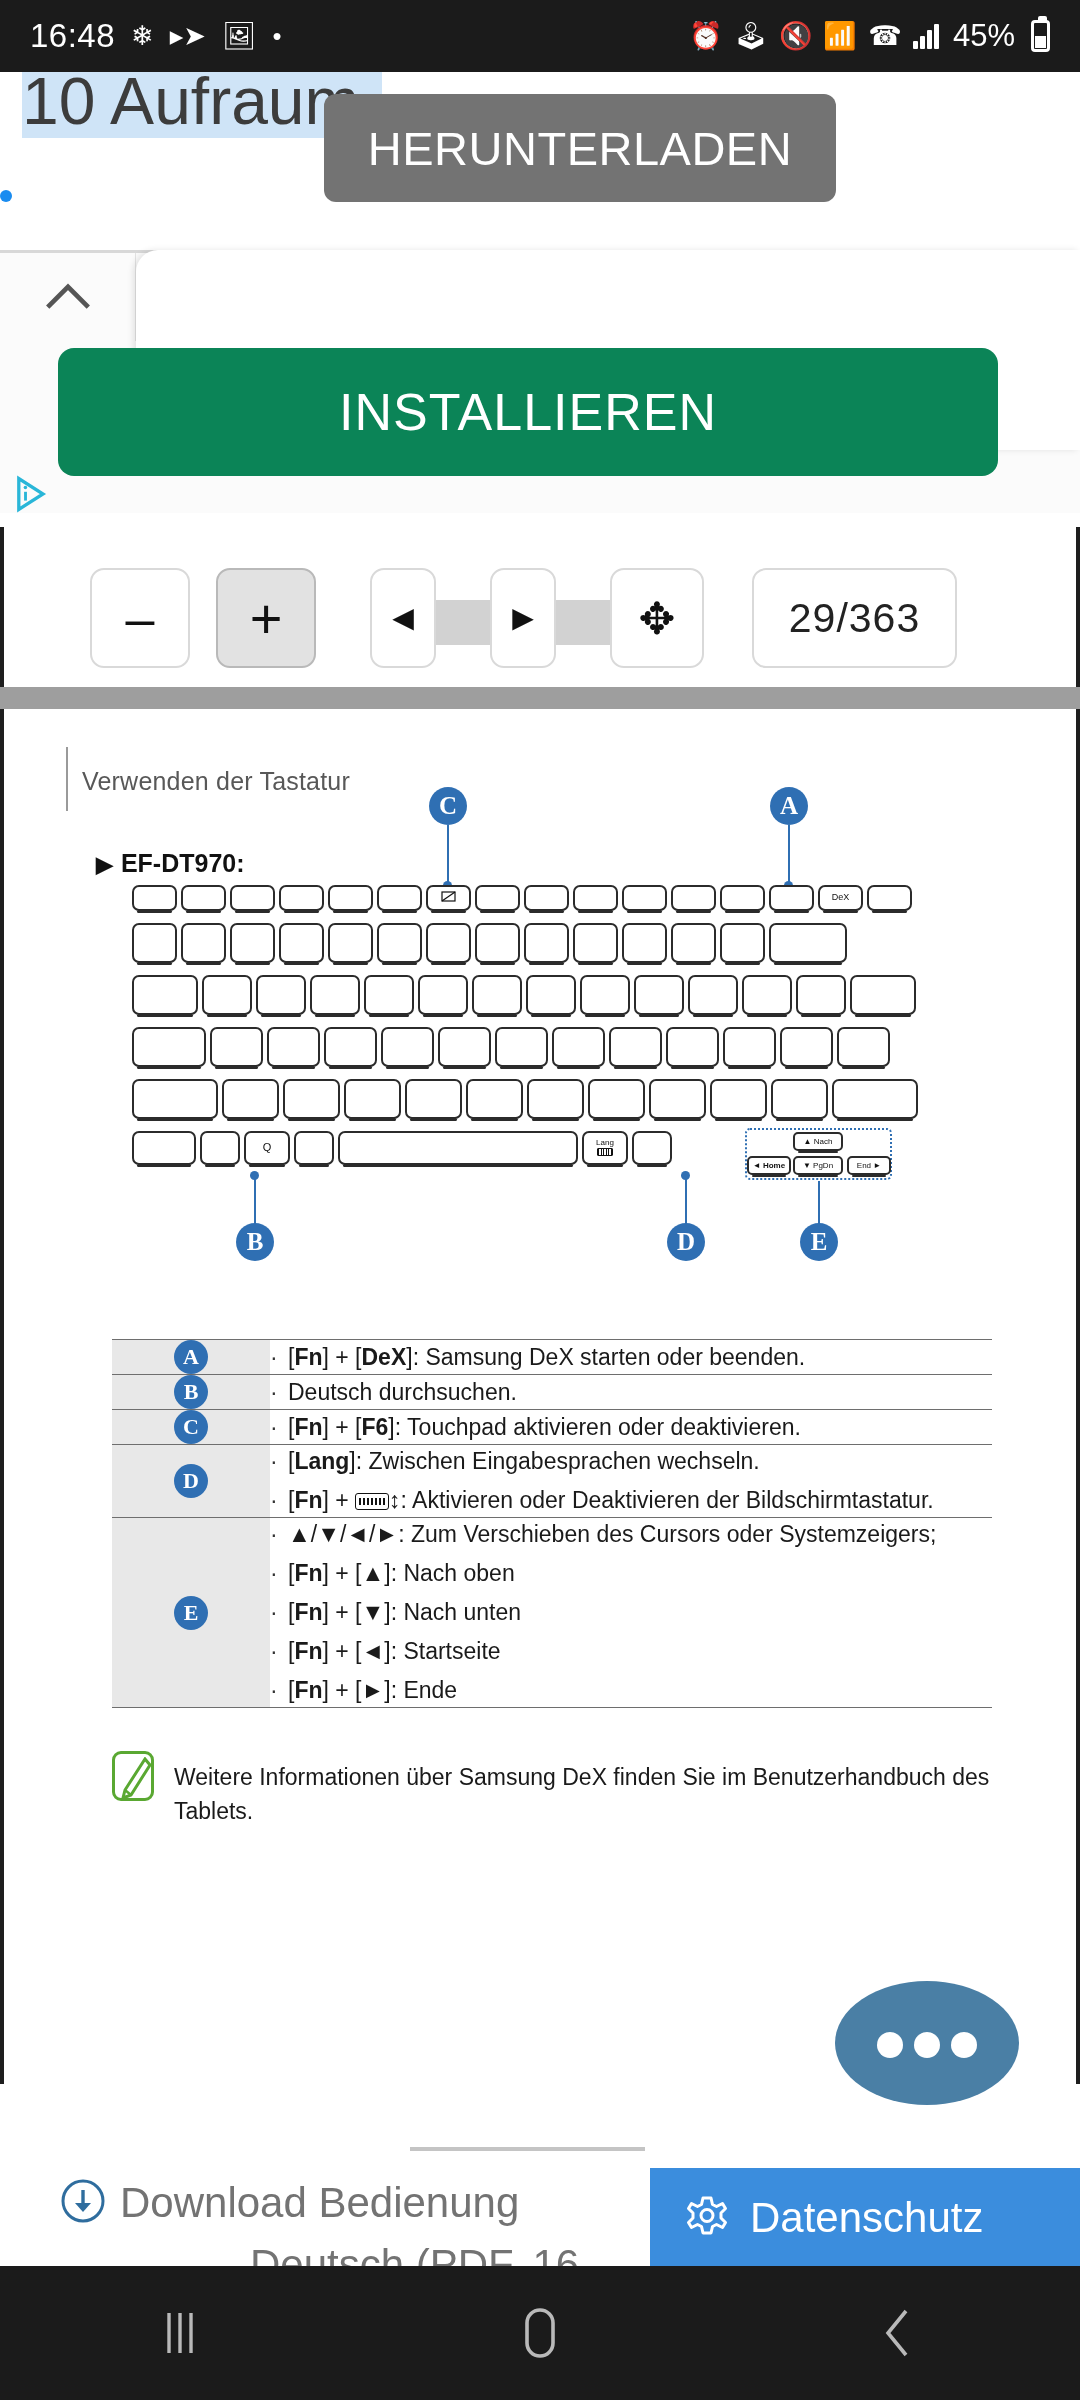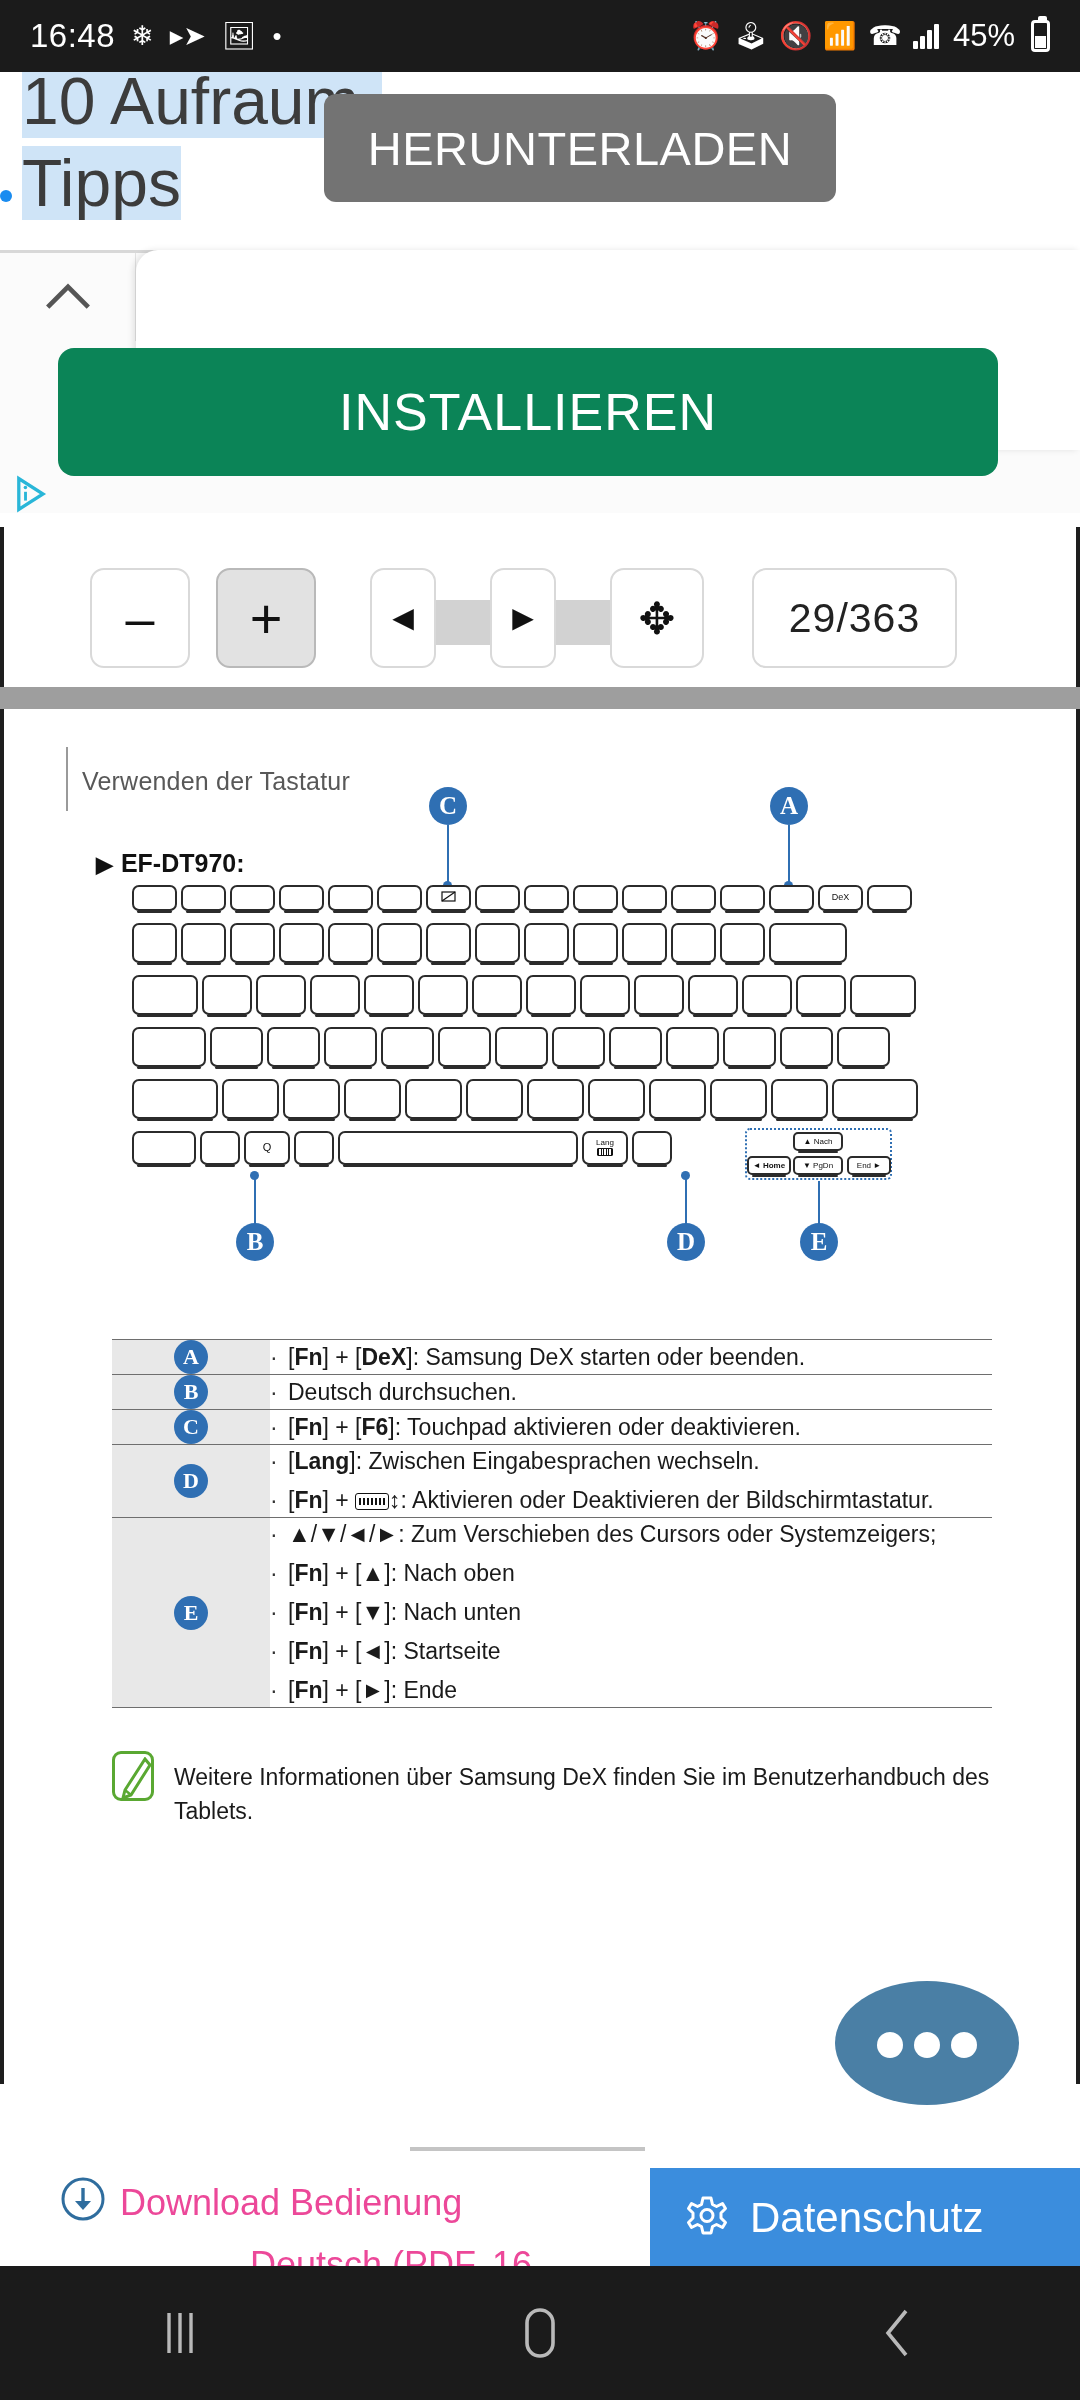--- a/index.html
+++ b/index.html
@@ -237,21 +237,21 @@
   }
   #note-icon svg{ position:absolute; left:4px; top:3px; }
   #note-text{ font-size:23px; color:#1a1a1a; line-height:34px; padding-top:9px; }
 
   
   #footer-rule{
     position:absolute; left:410px; top:2147px; width:235px; height:4px; background:#c4c4c4;
   }
   #dl-link{
     position:absolute; left:60px; top:2172px; width:960px;
-    font-size:36px; color:#ec4899; line-height:62px;
+    font-size:42px; color:#737373; line-height:62px;
   }
   #dl-link .dlico{ margin-right:14px; vertical-align:-7px; }
 
   
   #chat-bubble{
     position:absolute; left:832px; top:1975px; width:200px; height:150px;
   }
 
   
   #datenschutz{
@@ -296,21 +296,20 @@
     <span class="st-batt-txt">45%</span>
     <span class="battery">
         <span class="battery-fill"></span>
       </span>
   </div>
 </div>
 
 <div id="top-ad">
   <div id="ad-headline">
     <span>10 Aufraum-</span><br>
-    <span>Tipps</span>
   </div>
   <div id="ad-bullet"></div>
   <div id="ad-dl-btn">HERUNTERLADEN</div>
 </div>
 <div id="ad-divider"></div>
 
 <div id="ad-lower">
   <div id="collapse-tab">
     <svg viewBox="0 0 40 30">
       <polyline points="6,22 20,8 34,22" fill="none" stroke="#555" stroke-width="3.2"></polyline>

